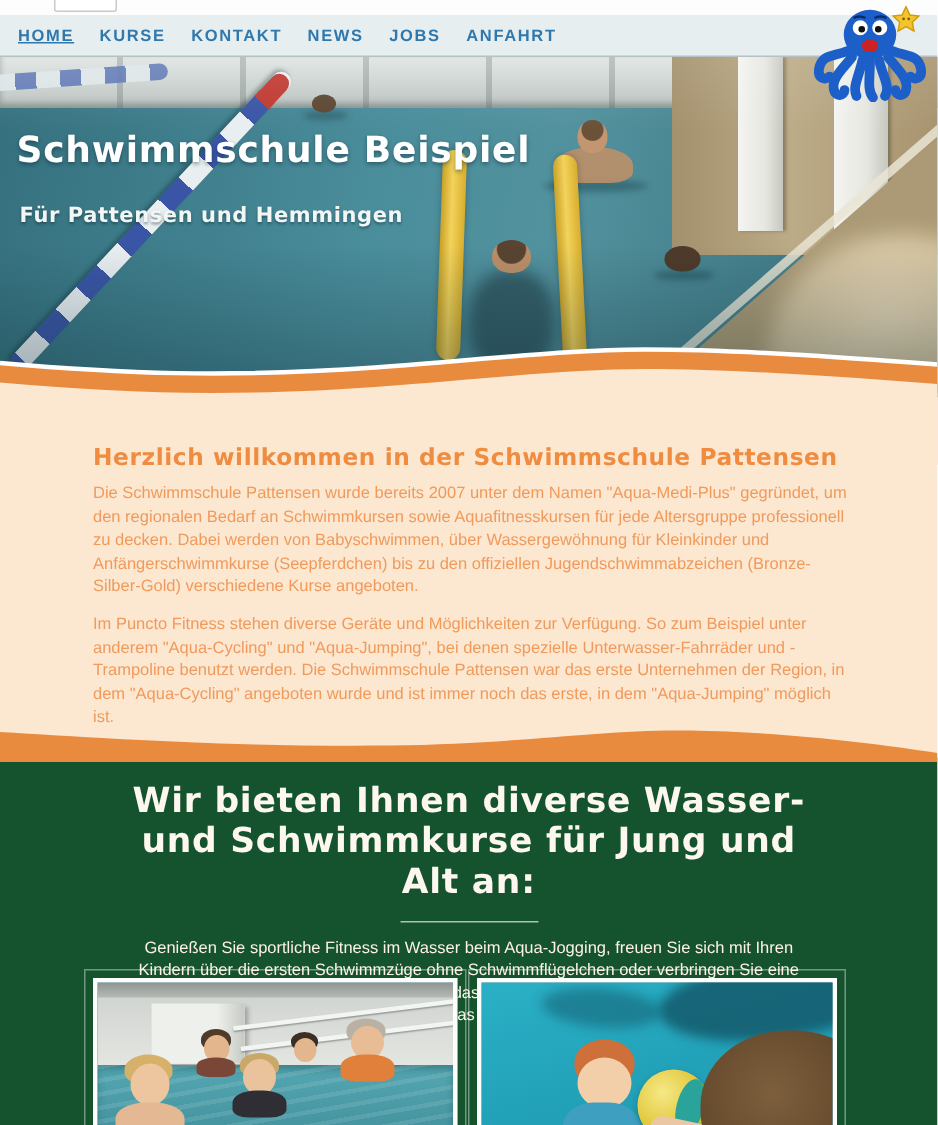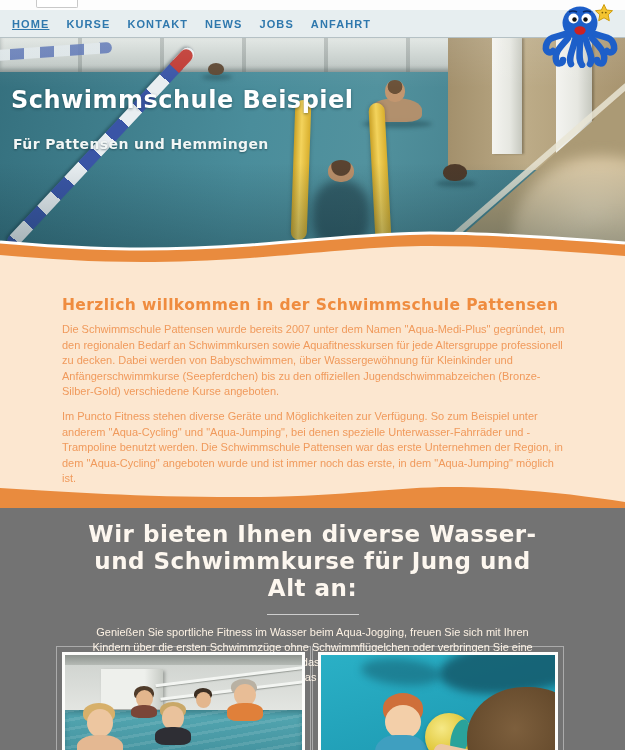--- a/index.html
+++ b/index.html
@@ -84,21 +84,21 @@
   .wave1 { position:absolute; top:225px; left:0; width:625px; height:85px; z-index:5; }
   .wave2 { position:absolute; top:478px; left:0; width:625px; height:30px; z-index:5; }
 
   
   .cream { position:absolute; top:262px; left:0; width:625px; height:246px; background:#fce7d0; z-index:2; }
   .welcome { position:absolute; top:296px; left:62px; width:508px; z-index:6; }
   .welcome h2 { color:#ef8c3f; font-size:15.5px; font-weight:bold; letter-spacing:0.4px; margin-bottom:8px; }
   .welcome p { color:#f09a5c; font-size:11px; line-height:1.42; margin-bottom:9px; }
 
   
-  .band { position:absolute; top:505px; left:0; width:625px; height:245px; background:#737373; z-index:2; }
+  .band { position:absolute; top:505px; left:0; width:625px; height:245px; background:#14532d; z-index:2; }
   .band-inner { position:relative; z-index:6; }
   .band h2 { color:#fdf7ef; text-align:center; font-size:23px; font-weight:600; letter-spacing:0.5px;
              max-width:480px; margin:16px auto 0; line-height:1.18; }
   .divider { width:92px; height:1px; background:rgba(255,255,255,0.65); margin:12px auto 10px; }
   .band-text { color:#fdf2e4; text-align:center; font-size:11px; line-height:1.35; max-width:470px; margin:0 auto; }
 
   
   .gallery { position:absolute; top:652px; left:62px; width:500px; display:flex; gap:13px; z-index:6; }
   .frame { border:3px solid #fdfdfb; outline:1px solid rgba(255,255,255,0.4); outline-offset:5px;
            overflow:hidden; position:relative; background:#3b8894; }

